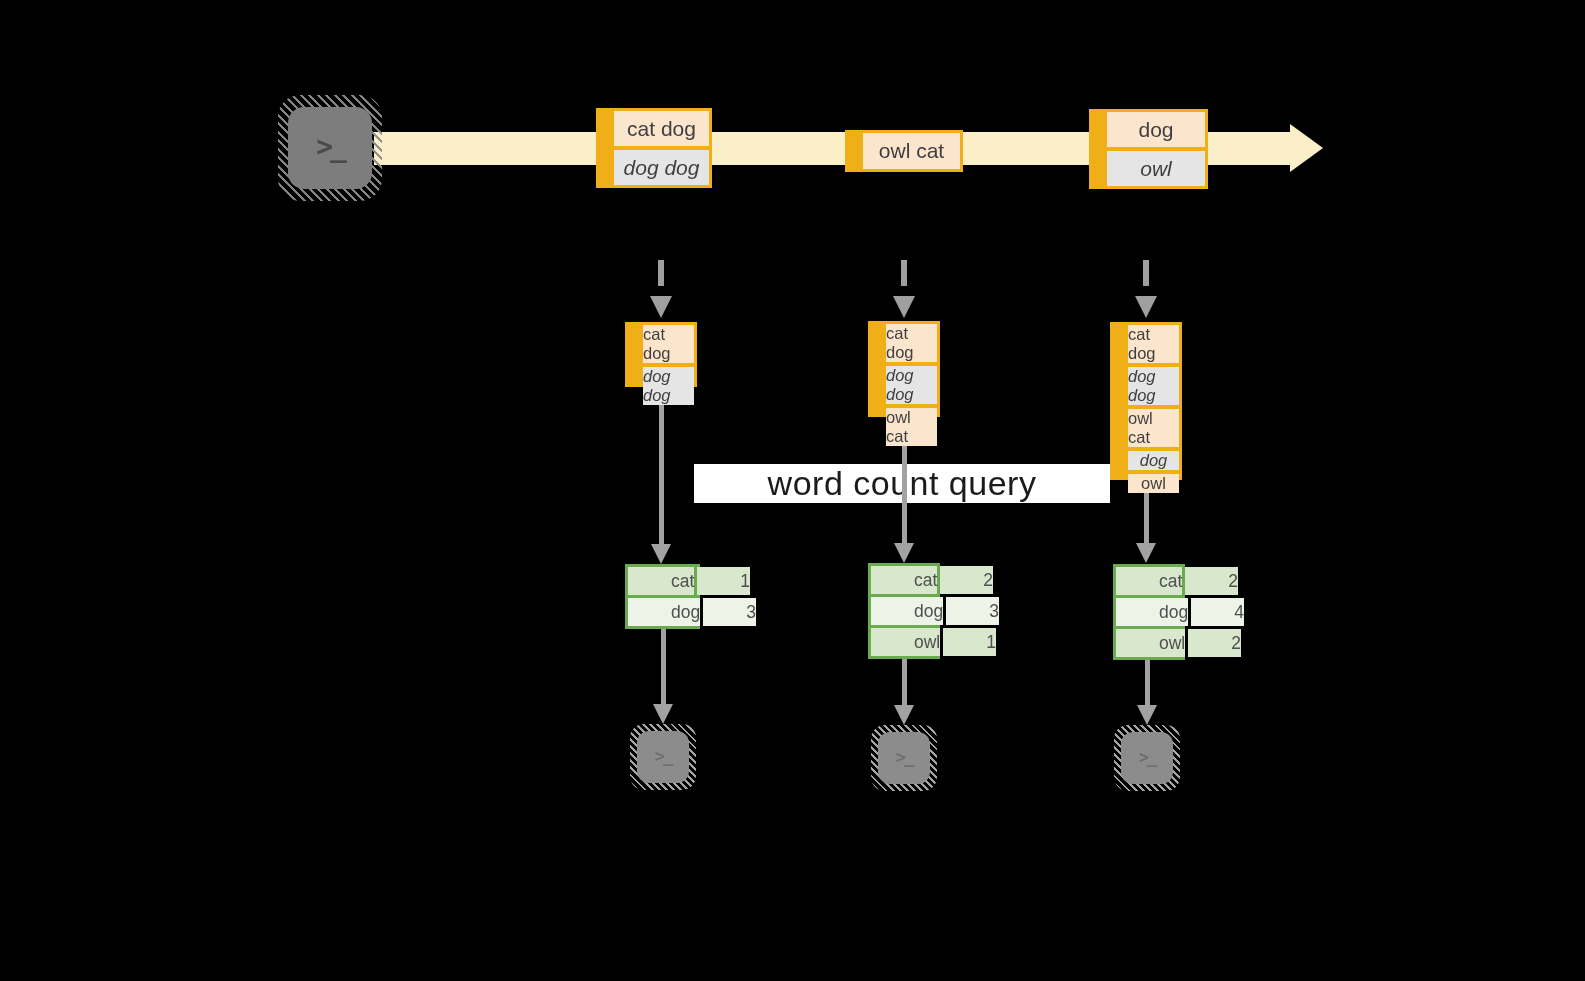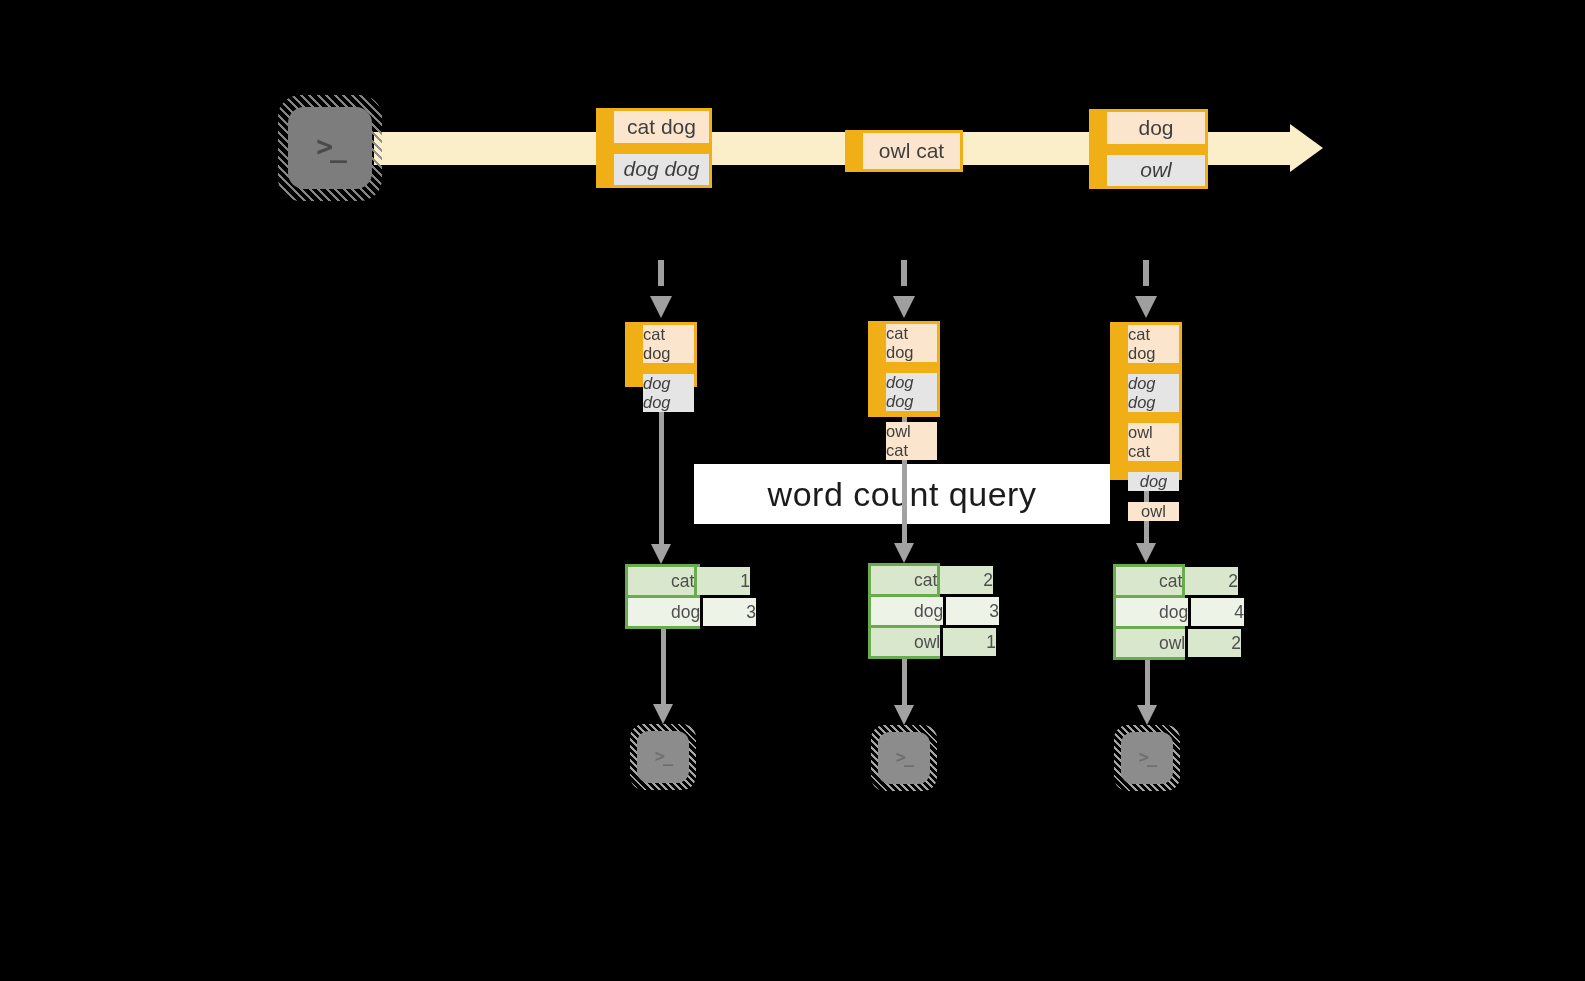--- a/index.html
+++ b/index.html
@@ -33,21 +33,21 @@
   .band{background:#FAEFC8;}
   .band-head{
     width:0;height:0;
     border-top:24px solid transparent;border-bottom:24px solid transparent;
     border-left:33px solid #FAEFC8;
   }
 
   
   .obox{
     border:3px solid #F1AF17;background:#F1AF17;
-    display:flex;flex-direction:column;gap:11px;padding-left:15px;
+    display:flex;flex-direction:column;gap:4px;padding-left:15px;
   }
   .obox .cell{
     flex:1;display:flex;align-items:center;justify-content:center;
     color:#3F3F3F;
   }
   .stream-cell{font-size:21px;}
   .stack-cell{font-size:16.5px;}
   .fillA{background:#FCE5CD;}
   .fillB{background:#e5e5e5;font-style:italic;}
 
@@ -102,21 +102,21 @@
     <div class="cell stream-cell fillB">owl</div>
   </div>
 
   <div class="abs vdash" style="left:658px;top:260px;width:6px;height:36px;"></div>
   <div class="abs ahead" style="left:650px;top:296px;"></div>
   <div class="abs vdash" style="left:901px;top:260px;width:6px;height:36px;"></div>
   <div class="abs ahead" style="left:893px;top:296px;"></div>
   <div class="abs vdash" style="left:1143px;top:260px;width:6px;height:36px;"></div>
   <div class="abs ahead" style="left:1135px;top:296px;"></div>
 
-  <div class="abs banner" style="left:694px;top:464px;width:416px;height:60px;z-index:1;">word count query</div>
+  <div class="abs banner" style="left:694px;top:464px;width:416px;height:39px;z-index:1;">word count query</div>
 
   <div class="abs obox" style="left:625px;top:322px;width:72px;height:65px;z-index:3;">
     <div class="cell stack-cell fillA">cat dog</div>
     <div class="cell stack-cell fillB">dog dog</div>
   </div>
   <div class="abs obox" style="left:868px;top:321px;width:72px;height:96px;z-index:3;">
     <div class="cell stack-cell fillA">cat dog</div>
     <div class="cell stack-cell fillB">dog dog</div>
     <div class="cell stack-cell fillA">owl cat</div>
   </div>

